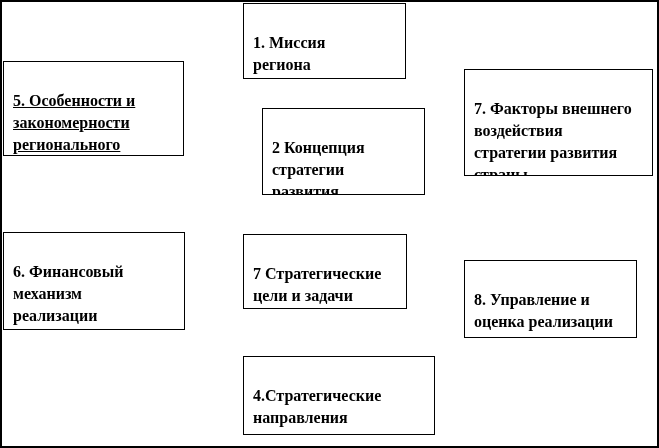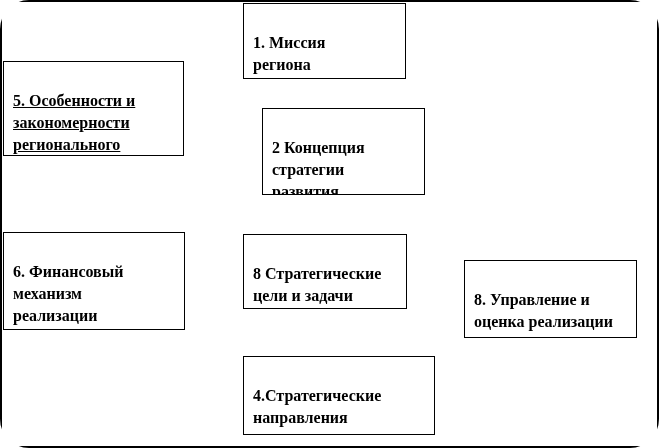--- a/index.html
+++ b/index.html
@@ -7,21 +7,20 @@
     padding: 0;
     background: #ffffff;
   }
   .canvas {
     position: relative;
     width: 659px;
     height: 448px;
     background: #ffffff;
     overflow: hidden;
     font-family: "Liberation Serif", serif;
-    border-radius: 29px;
   }
   .frame {
     position: absolute;
     inset: 0;
     border: 2px solid #000000;
     box-sizing: border-box;
     pointer-events: none;
   }
   .box {
     position: absolute;
@@ -55,21 +54,21 @@
 региона</span>
   </div>
 
   <div class="box box-2">
     <span>2 Концепция
 стратегии
 развития</span>
   </div>
 
   <div class="box box-3">
-    <span>8 Стратегические
+    <span>7 Стратегические
 цели и задачи</span>
   </div>
 
   <div class="box box-4">
     <span>4.Стратегические
 направления
 развития</span>
   </div>
 
   <div class="box box-5">
@@ -79,20 +78,26 @@
 развития</span>
   </div>
 
   <div class="box box-6">
     <span>6. Финансовый
 механизм
 реализации
 стратегии</span>
   </div>
 
+  <div class="box box-7">
+    <span>7. Факторы внешнего
+воздействия
+стратегии развития
+страны</span>
+  </div>
 
   <div class="box box-8">
     <span>8. Управление и
 оценка реализации
 стратегии</span>
   </div>
 
   <div class="frame"></div>
 
 </div>

